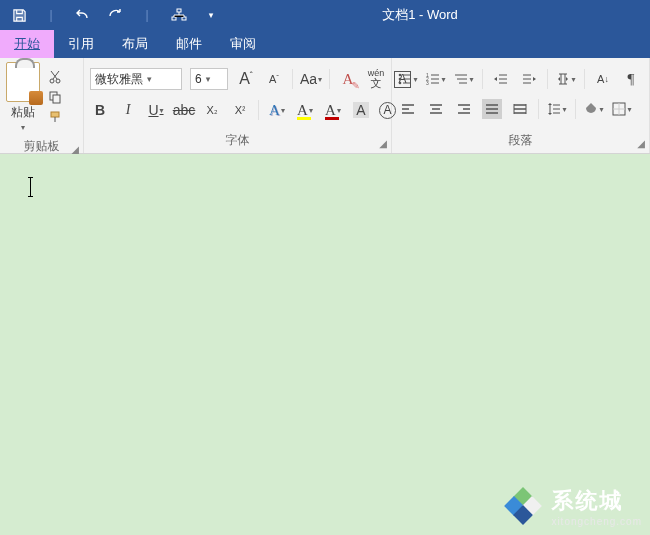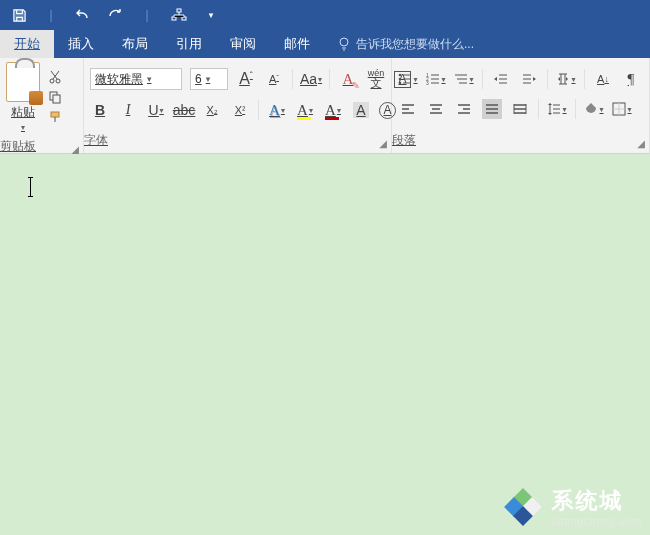--- a/index.html
+++ b/index.html
@@ -6,27 +6,27 @@
   body { width: 650px; height: 535px; background: #fff; overflow: hidden; position: relative; }
 
   .titlebar { height: 30px; background: #2b579a; display: flex; align-items: center; color: #fff; font-size: 12px; }
   .qatb { display: flex; align-items: center; gap: 14px; padding: 0 10px; }
   .qatb .icon, .qatb .sep { display:inline-flex; align-items:center; justify-content:center; width:18px; height:18px; color:#fff; }
   .tb-center { flex: 1; text-align: center; color: #fff; font-size: 13px; padding-right: 40px; }
 
   .tabrow { height: 28px; background: #2b579a; display: flex; align-items: stretch; font-size: 13px; color: #fff; }
   .tab { padding: 0 14px; display: flex; align-items: center; cursor: pointer; }
   .tab.file { background: #1e4e8c; border: 2px solid #d12a2a; margin: -1px 0 -1px -1px; }
-  .tab.active { background: #e5e5e5; color: #2b579a; text-decoration: underline; }
+  .tab.active { background: #f0abfc; color: #2b579a; text-decoration: underline; }
   .tellme { display:flex; align-items:center; gap:6px; color:#cddcf0; font-size:12px; padding-left:14px; }
 
   .ribbon { height: 96px; background: #f3f3f3; border-bottom: 1px solid #d4d4d4; display: flex; font-size: 12px; color:#444; }
-  .group { border-right: 1px solid #e1e1e1; display:flex; flex-direction:column;text-decoration:underline; }
+  .group { border-right: 1px solid #e1e1e1; display:flex; flex-direction:column; }
   .group-body { flex:1; display:flex; align-items:center; padding: 4px 6px; }
-  .group-label { text-align:left; font-size:12px; color:#666; padding: 2px 0 4px; position:relative; }
+  .group-label { text-align:center; font-size:12px; color:#666; padding: 2px 0 4px; position:relative; }
   .group-label .launcher { position:absolute; right:4px; bottom:4px; font-size:10px; color:#888; }
 
   .vstack { display:flex; flex-direction:column; align-items:center; gap:2px; }
   .clip-icon { width:34px; height:40px; background:#fff; border:1px solid #c9a96a; position:relative; border-radius:2px; }
   .clip-icon::before { content:""; position:absolute; top:-5px; left:8px; width:16px; height:8px; border:2px solid #999; border-bottom:none; border-radius:8px 8px 0 0; background:#f3f3f3; }
   .paste-brush { width:14px; height:14px; background:linear-gradient(#d68b3a,#b76a1e); position:absolute; bottom:-4px; right:-4px; border-radius:2px; }
   .small-icns { display:flex; flex-direction:column; gap:6px; margin-left:6px; }
   .small-icns div { width:18px; height:14px; display:flex; align-items:center; justify-content:center; font-size:13px; color:#555; }
 
   .font-row1, .font-row2 { display:flex; align-items:center; gap:8px; }
@@ -47,21 +47,21 @@
   .boxA { border:1px solid #555; width:17px; height:17px; font-size:12px; }
 
   .para-row1, .para-row2 { display:flex; align-items:center; gap:8px; }
   .para-row1 { margin-bottom:10px; }
 
   .doc-area { position:absolute; top:154px; left:0; right:0; bottom:0; background:#d5ecd0; }
   .cursor { position:absolute; top:24px; left:30px; width:1px; height:18px; background:#000; }
   .cursor::before { content:""; position:absolute; top:-1px; left:-2px; width:5px; height:1px; background:#000; }
   .cursor::after { content:""; position:absolute; bottom:-1px; left:-2px; width:5px; height:1px; background:#000; }
 
-  .watermark { position:absolute; right:8px; bottom:8px; display:flex; align-items:center; gap:8px; color:#fff; }
+  .watermark { position:absolute; right:8px; bottom:8px; display:flex; align-items:flex-start; gap:8px; color:#fff; }
   .wm-logo { width:40px; height:40px; position:relative; }
   .wm-logo span { position:absolute; width:14px; height:14px; transform:rotate(45deg); }
   .wm-text-main { font-size:22px; font-weight:bold; letter-spacing:2px; }
   .wm-text-sub { font-size:10px; letter-spacing:1px; color:#e8e8e8; }
 
   svg { display:block; }
 </style>
 </head>
 <body>
 
@@ -89,38 +89,29 @@
     <span class="icon">
       <svg width="16" height="14" viewBox="0 0 16 14">
           <rect x="6" y="1" width="4" height="3" fill="none" stroke="#fff"></rect>
           <rect x="1" y="9" width="4" height="3" fill="none" stroke="#fff"></rect>
           <rect x="11" y="9" width="4" height="3" fill="none" stroke="#fff"></rect>
           <path stroke="#fff" d="M8 4v3M3 9V7h10v2"></path>
         </svg>
     </span>
     <span class="icon" style="font-size:9px;">▾</span>
   </div>
+  <div class="tb-center">文档1 - Word</div>
 </div>
 
 <div class="tabrow">
   <div class="tab active">开始</div>
-  <div class="tab">插入</div>
+  <div class="tab">引用</div>
   <div class="tab">布局</div>
-  <div class="tab">引用</div>
+  <div class="tab">邮件</div>
   <div class="tab">审阅</div>
-  <div class="tab">邮件</div>
-  <div class="tellme">
-    <span>
-      <svg width="12" height="14" viewBox="0 0 12 14">
-          <circle cx="6" cy="5" r="4" fill="none" stroke="#cddcf0"></circle>
-          <path stroke="#cddcf0" d="M4 11h4M5 13h2"></path>
-        </svg>
-    </span>
-    <span>告诉我您想要做什么...</span>
-  </div>
 </div>
 
 <div class="ribbon">
 
   <div class="group" style="width:84px;">
     <div class="group-body">
       <div class="vstack">
         <div class="clip-icon">
             <div class="paste-brush"></div>
           </div>

